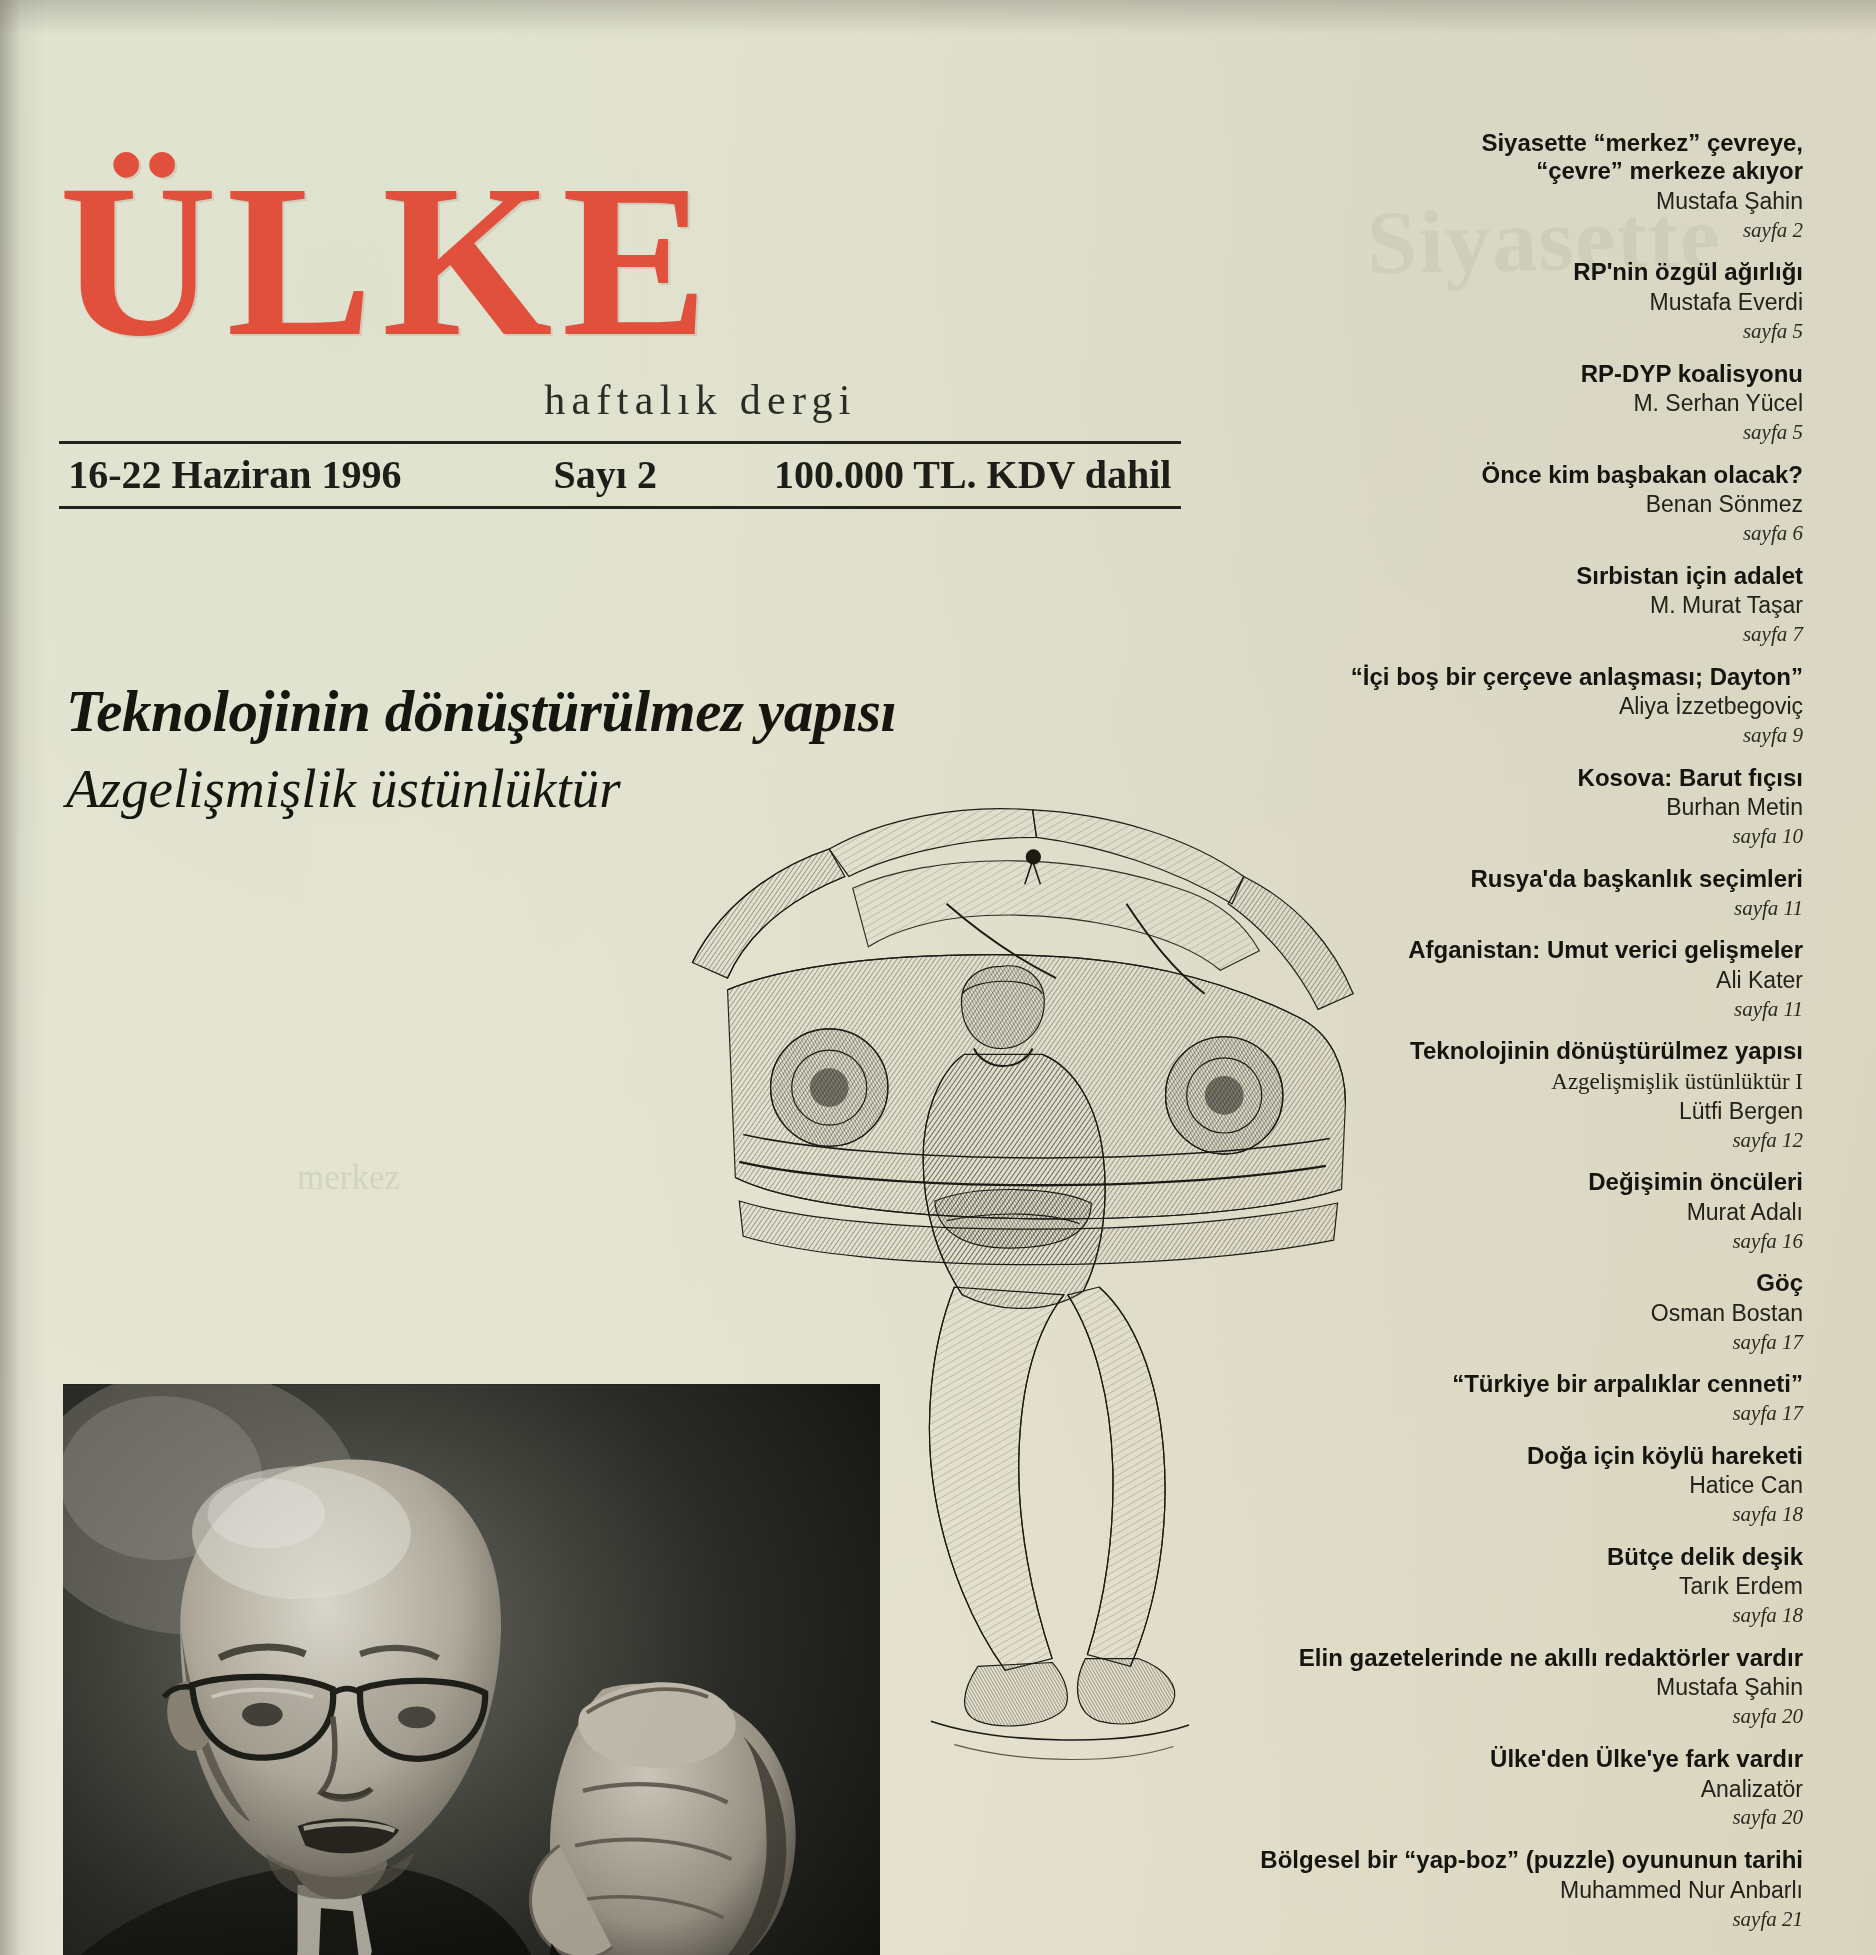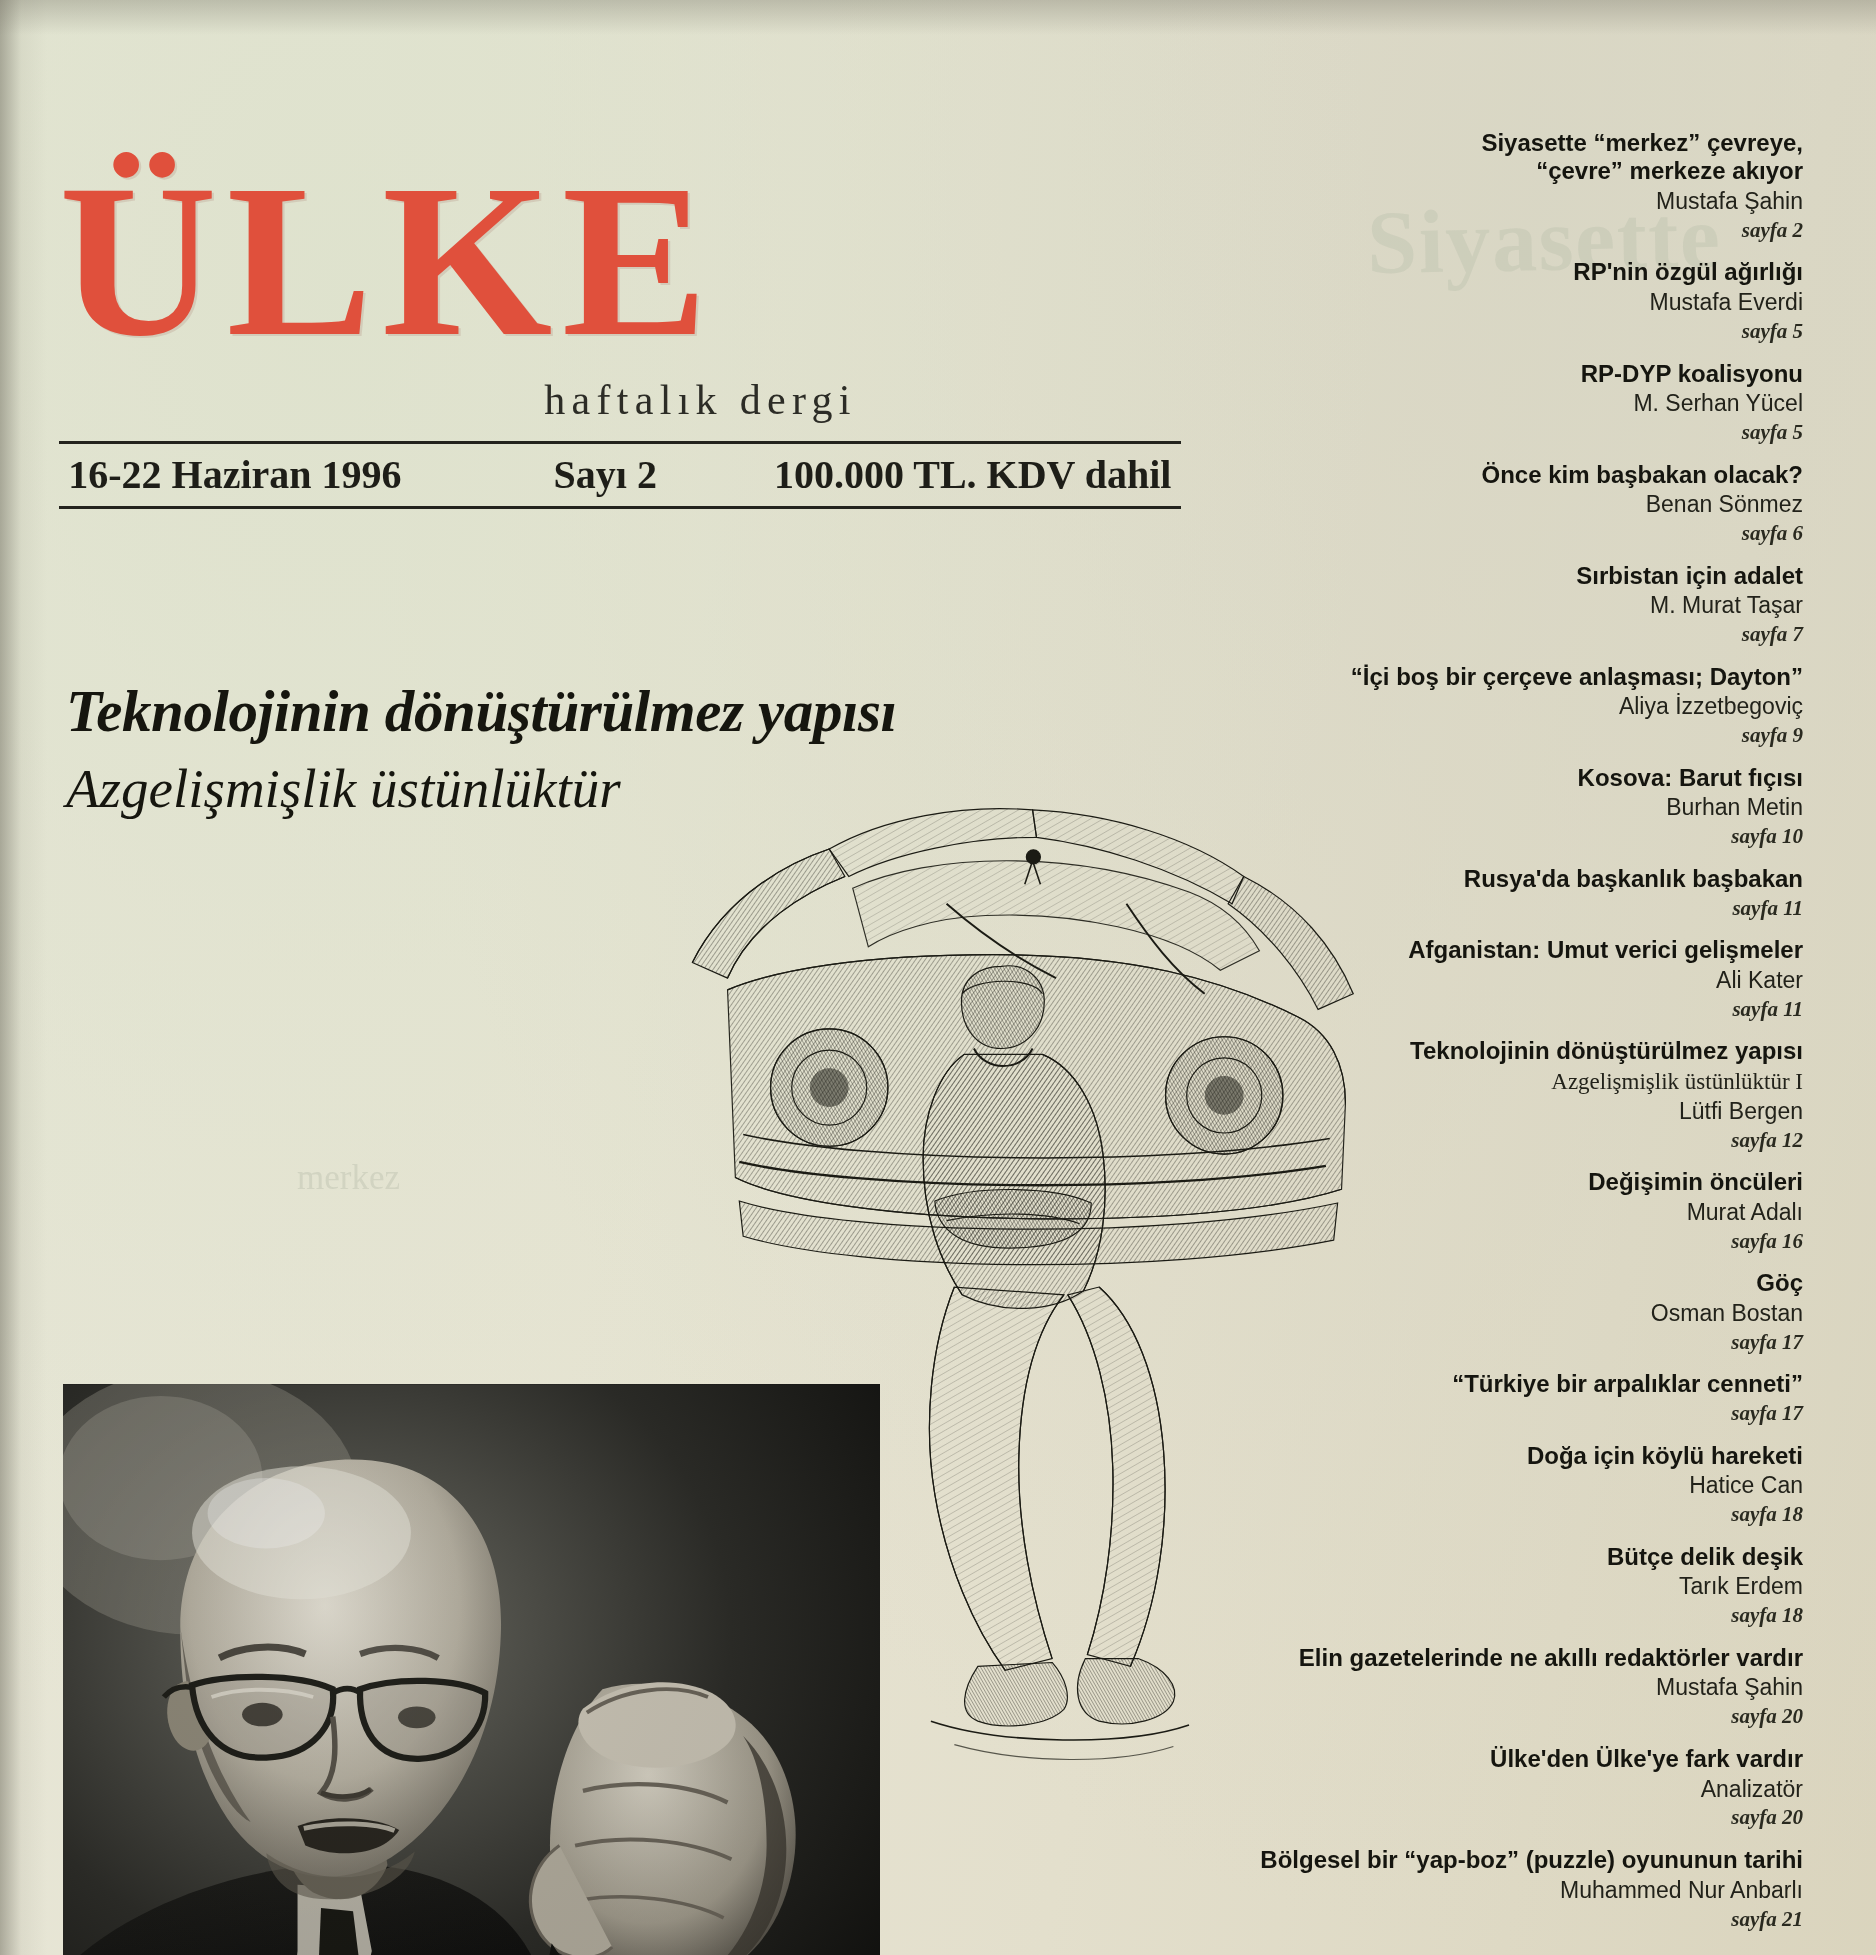--- a/index.html
+++ b/index.html
@@ -158,21 +158,21 @@
   .toc-author {
     font-family: "Liberation Sans", sans-serif;
     font-size: 23px;
     line-height: 1.2;
     color: #22221a;
     margin-top: 2.3px;
   }
   .toc-page {
     font-family: "Liberation Serif", serif;
     font-style: italic;
-    font-weight: bold;
+    font-weight: normal;
     font-size: 21px;
     color: #2a2a20;
     margin-top: 2.3px;
   }
 
   
   .ghost {
     position: absolute;
     right: 156px;
     top: 188px;
@@ -432,21 +432,21 @@
         <div class="toc-title">“İçi boş bir çerçeve anlaşması; Dayton”</div>
         <div class="toc-author">Aliya İzzetbegoviç</div>
         <div class="toc-page">sayfa 9</div>
       </div>
       <div class="toc-item">
         <div class="toc-title">Kosova: Barut fıçısı</div>
         <div class="toc-author">Burhan Metin</div>
         <div class="toc-page">sayfa 10</div>
       </div>
       <div class="toc-item">
-        <div class="toc-title">Rusya'da başkanlık başbakan</div>
+        <div class="toc-title">Rusya'da başkanlık seçimleri</div>
         <div class="toc-page">sayfa 11</div>
       </div>
       <div class="toc-item">
         <div class="toc-title">Afganistan:  Umut verici gelişmeler</div>
         <div class="toc-author">Ali Kater</div>
         <div class="toc-page">sayfa 11</div>
       </div>
       <div class="toc-item">
         <div class="toc-title">Teknolojinin dönüştürülmez yapısı</div>
         <div class="toc-sub">Azgelişmişlik üstünlüktür I</div>

